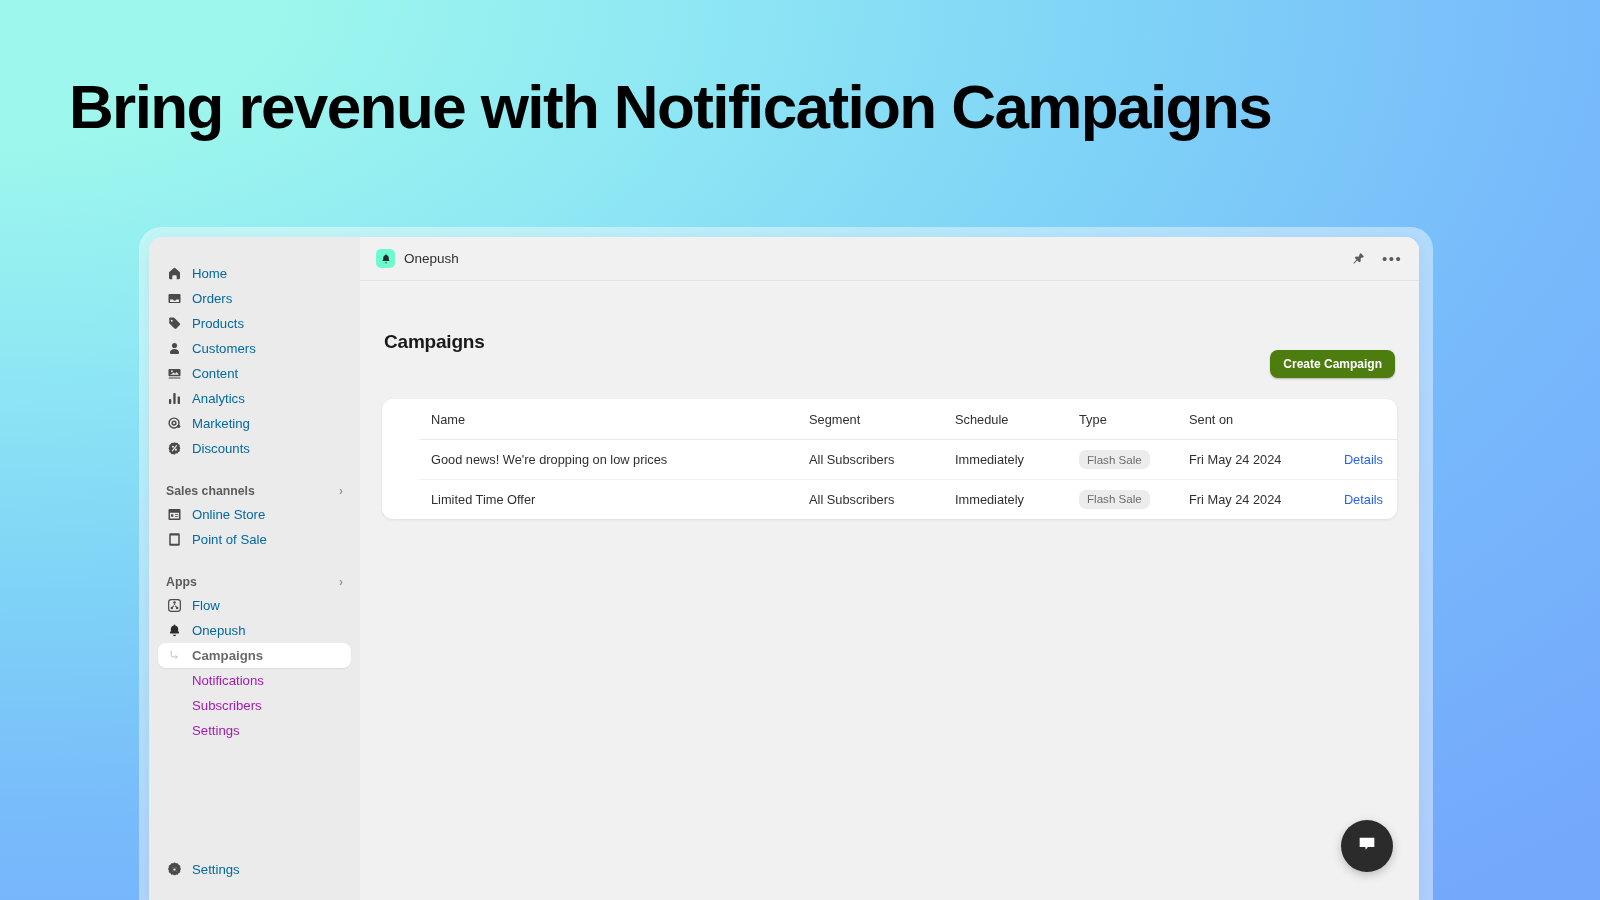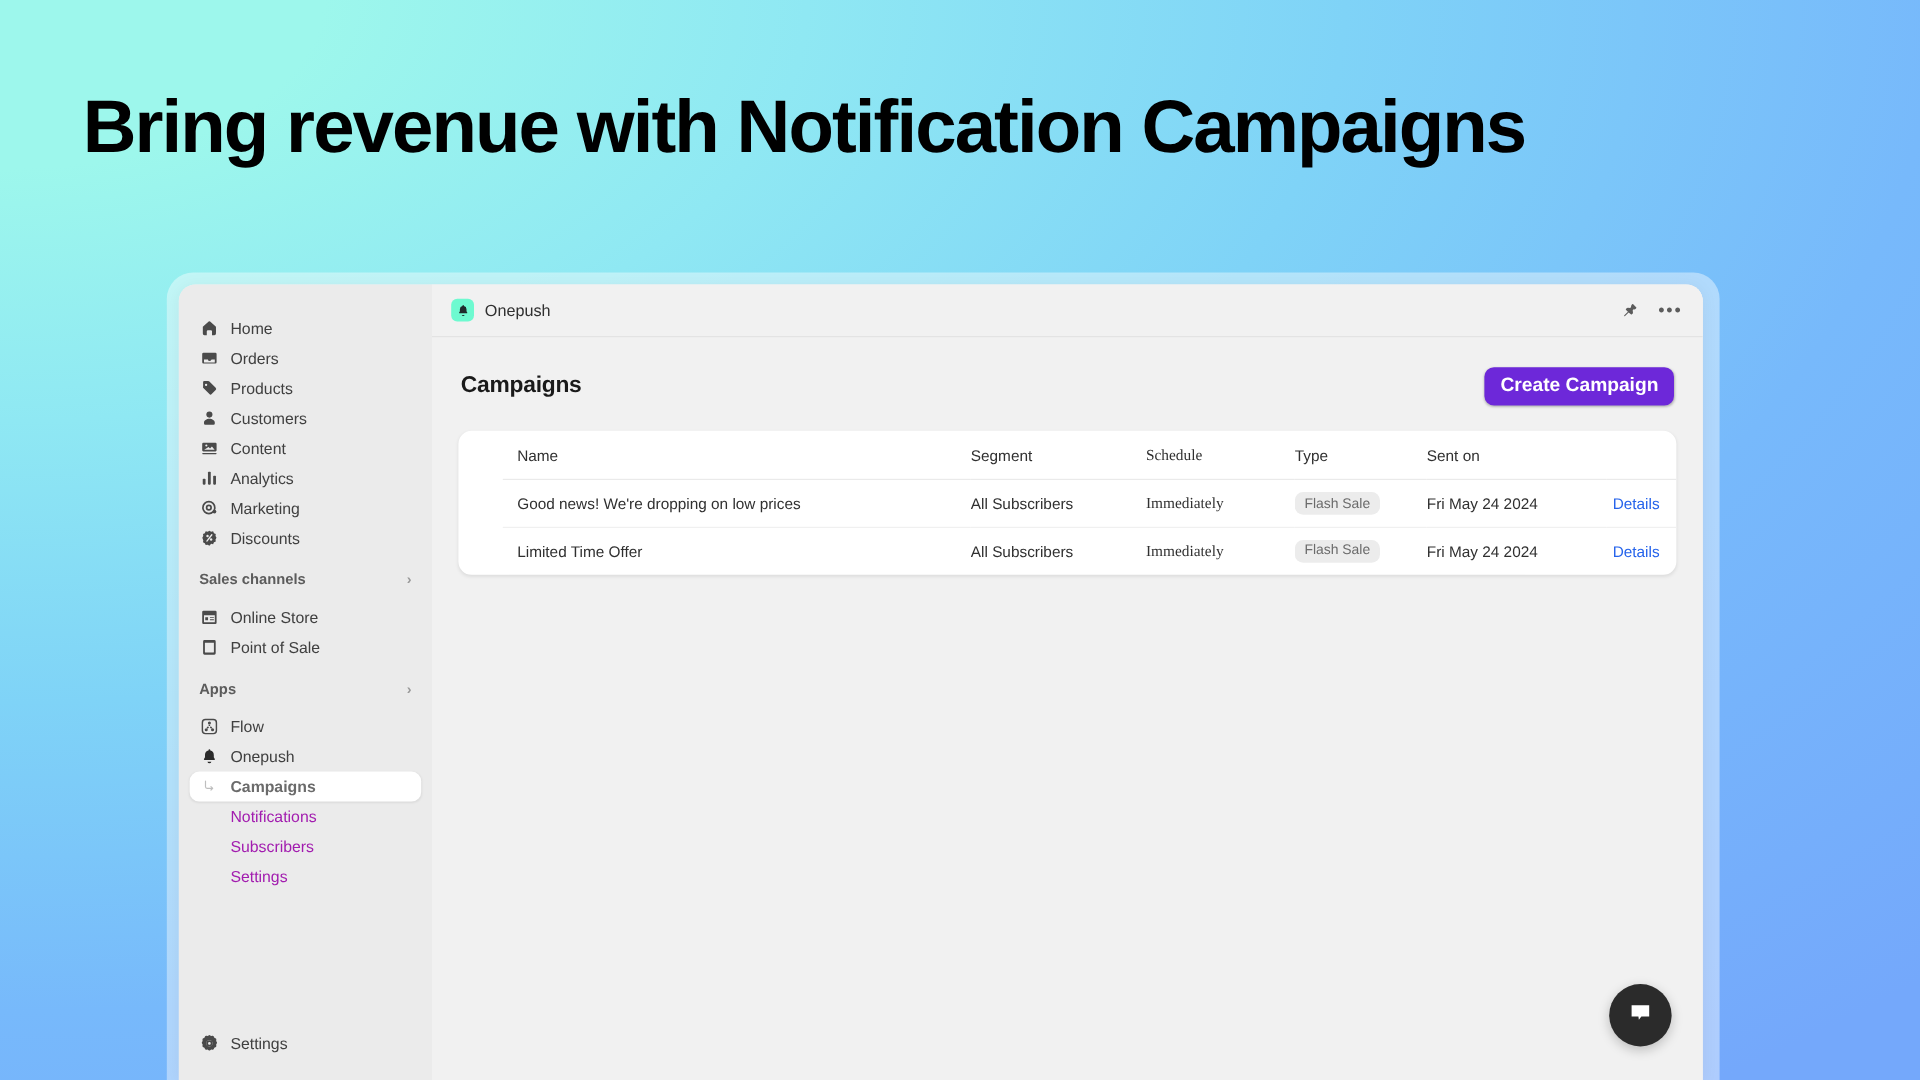--- a/index.html
+++ b/index.html
@@ -44,34 +44,34 @@
     width:211px; flex:0 0 211px;
     background:#ebebeb;
     padding:24px 0 0 0;
     position:relative;
     display:flex; flex-direction:column;
   }
   .nav-item {
     display:flex; align-items:center;
     height:25px; margin:0 9px 0 9px; padding:0 8px;
     border-radius:8px; cursor:pointer;
-    font-size:13.2px; color:#404040;
+    font-size:13.2px; color:#0369a1;
   }
   .nav-item + .nav-item { margin-top:0; }
   .nav-item .ic { width:17px; height:17px; margin-right:9px; flex:0 0 17px;
                   display:flex; align-items:center; justify-content:center; }
   .nav-item .ic svg { display:block; }
   .nav-item.active { background:#fff; box-shadow:0 1px 2px rgba(0,0,0,.07); font-weight:bold; color:#1a1a1a; }
   .nav-item.sub { padding-left:8px; font-size:13.2px; color:#6b6b6b; }
   .nav-item.sub .ic { opacity:.55; }
   .nav-item.muted { color:#a21caf; }
 
   .nav-gap { height:15px; }
   .section-head {
-    display:flex; align-items:flex-start; justify-content:space-between;
+    display:flex; align-items:flex-end; justify-content:space-between;
     margin:0 17px 4px 17px; height:22px;
     font-size:12.3px; font-weight:bold; color:#5c5c5c;
   }
   .section-head .chev { color:#9a9a9a; font-size:12px; }
   .spacer { flex:1 1 auto; }
   .bottom-settings { margin-bottom:18px; }
 
   
   .main { flex:1 1 auto; display:flex; flex-direction:column; background:#f1f1f1; position:relative; min-width:0; }
 
@@ -92,25 +92,26 @@
   .topbar-right { margin-left:auto; display:flex; align-items:center; gap:16px; }
   .tb-icon { width:18px; height:18px; display:flex; align-items:center; justify-content:center; cursor:pointer; color:#5c5c5c; }
   .dots { letter-spacing:1.5px; font-size:15px; color:#5c5c5c; line-height:1; }
 
   .content { flex:1 1 auto; padding:25px 22px 0 22px; position:relative; overflow:hidden; }
 
   .page-head { display:flex; align-items:center; margin-bottom:21px; padding:0 2px; }
   .page-title { font-size:19px; font-weight:bold; color:#1a1a1a; letter-spacing:-.2px; }
   .btn-primary {
     margin-left:auto;
-    background:#6d28d9; color:#fff;
-    font-size:16px; font-weight:bold;
+    background:#4d7c0f; color:#fff;
+    font-size:12px; font-weight:bold;
     border:none; border-radius:8px;
     padding:7px 13px; cursor:pointer;
     box-shadow:0 1px 2px rgba(0,0,0,.25);
+    margin-top:44px;
   }
 
   
   .table-card {
     background:#fff; border-radius:11px;
     box-shadow:0 1px 3px rgba(0,0,0,.08);
     overflow:hidden;
     padding-left:37px;
   }
   table { width:100%; border-collapse:collapse; table-layout:fixed; }
@@ -120,21 +121,21 @@
     padding:13px 0 12px 0; border-bottom:1px solid #eaeaea;
   }
   td {
     font-size:12.8px; color:#303030;
     padding:10px 0 10px 0; border-bottom:1px solid #f0f0f0;
     white-space:nowrap; overflow:hidden; text-overflow:ellipsis;
   }
   tbody tr:last-child td { border-bottom:none; }
   .c-name    { width:390px; padding-left:12px !important; }
   .c-segment { width:146px; }
-  .c-schedule{ width:124px;font-family:Liberation Serif, serif; }
+  .c-schedule{ width:124px; }
   .c-type    { width:110px; }
   .c-sent    { width:150px;margin-top:32px; }
   .c-action  { width:auto; text-align:right; padding-right:14px !important; }
   .badge {
     display:inline-block; background:#ececec; color:#6b6b6b;
     font-size:11.6px; border-radius:7px; padding:2.5px 8px; line-height:1.2;
   }
   .link { color:#2563eb; cursor:pointer; font-size:12.8px; }
 
   

